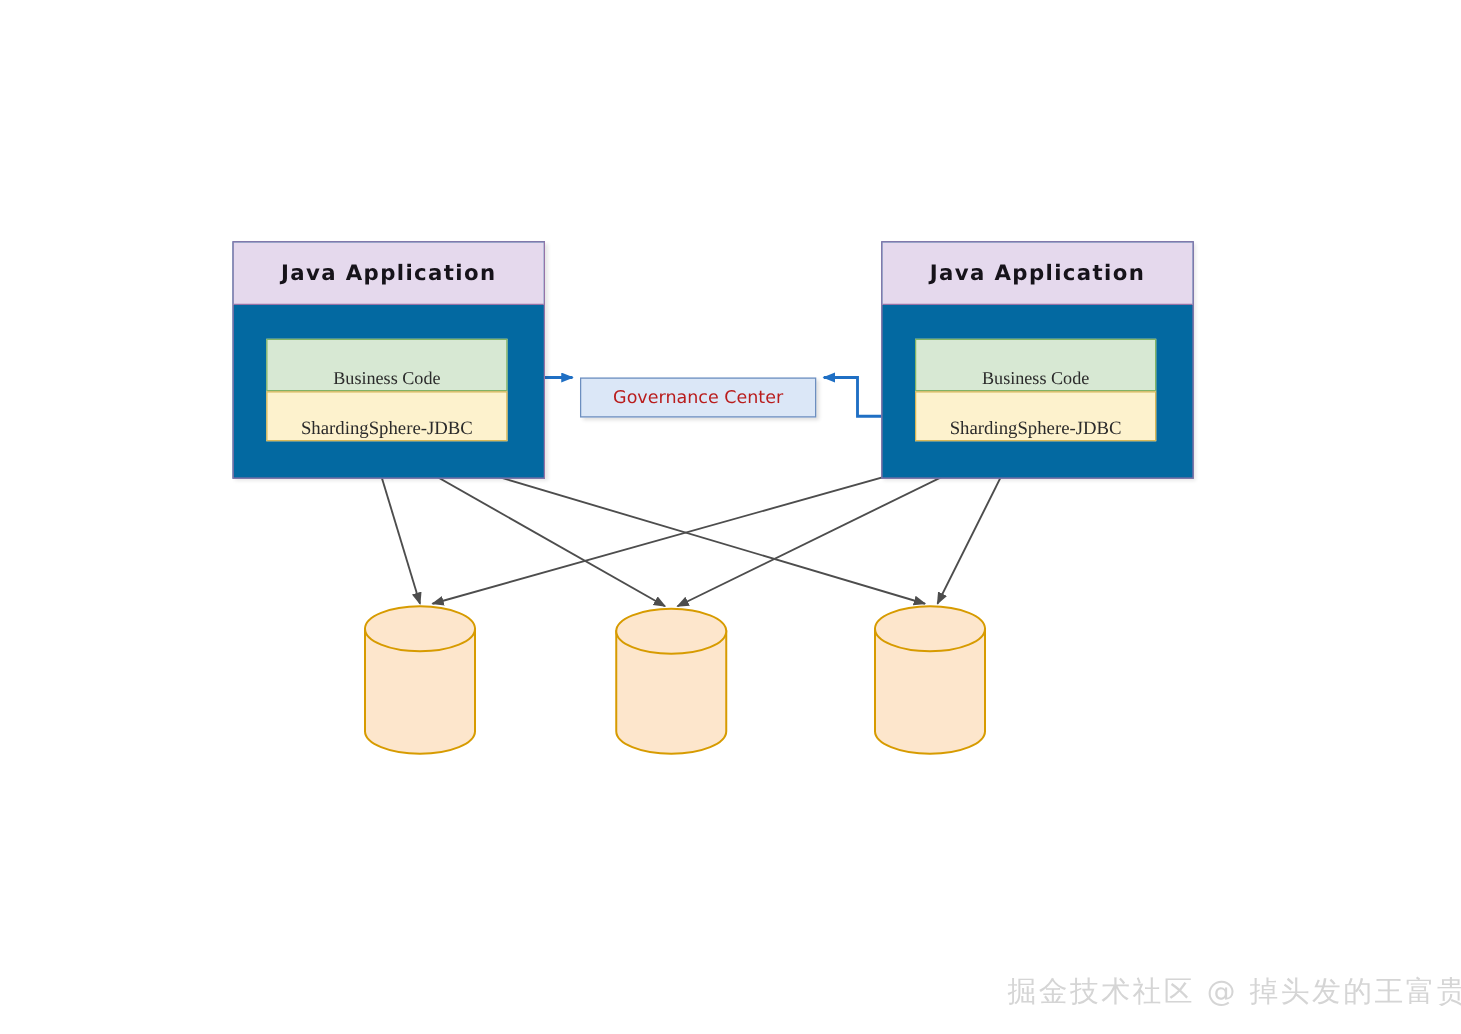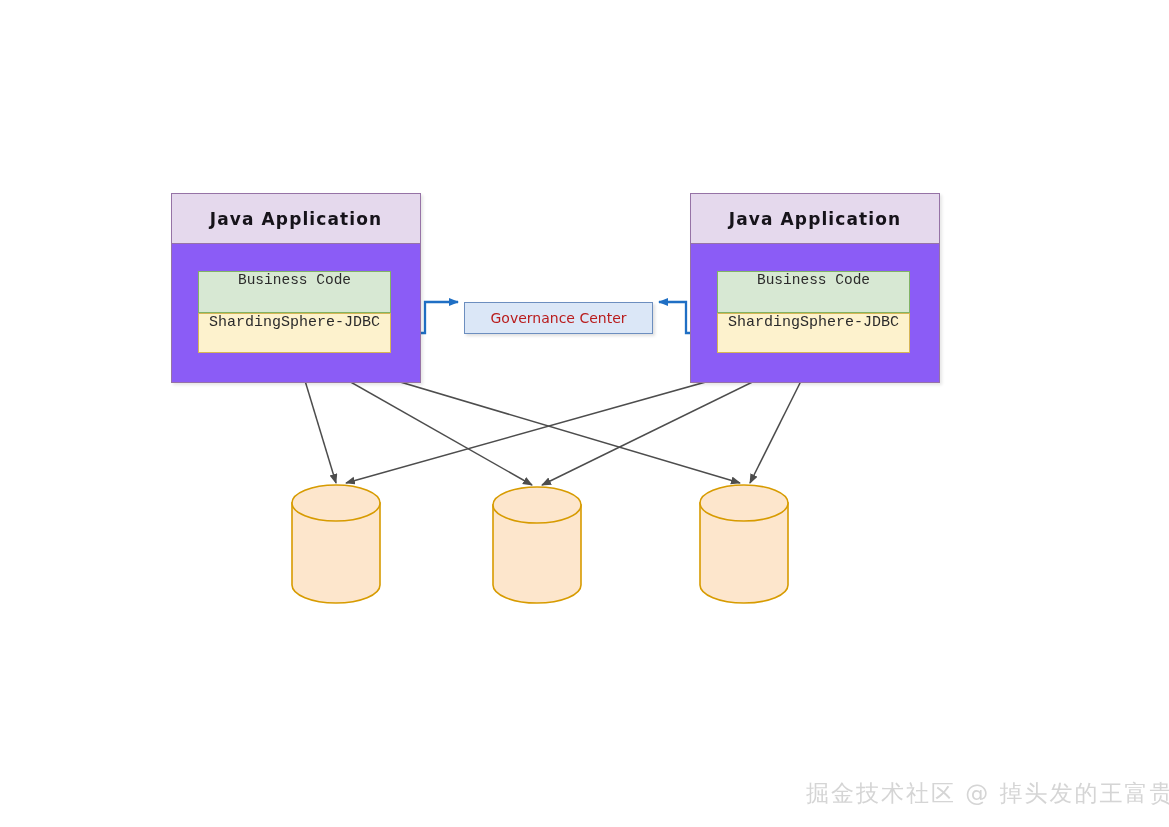--- a/index.html
+++ b/index.html
@@ -25,22 +25,23 @@
     left: 0; top: 0;
     width: 1169px;
     height: 827px;
     pointer-events: none;
   }
   
   .app-box {
     position: absolute;
     box-sizing: border-box;
     border: 1.3px solid #9673a6;
-    background: #8b5cf6;
+    background: #0369a1;
     box-shadow: 2px 2px 3px rgba(0,0,0,0.10);
+    margin-left: 15px;
   }
   .app-header {
     position: absolute;
     left: 0;
     top: 0;
     right: 0;
     height: 50px;
     box-sizing: border-box;
     background: #e5d9ed;
     border-bottom: 1.3px solid #9673a6;
@@ -52,25 +53,25 @@
     font-family: "DejaVu Sans", sans-serif;
     font-weight: bold;
     font-size: 17px;
     letter-spacing: 1.1px;
     color: #16131a;
   }
   .inner-box {
     position: absolute;
     box-sizing: border-box;
     display: flex;
-    align-items: flex-start;
+    align-items: flex-end;
     justify-content: center;
     font-size: 14.5px;
     color: #2b2b2b;
-    font-family: Liberation Mono, monospace;
+    font-family: Liberation Serif, serif;
   }
   .biz-box {
     background: #d7e8d3;
     border: 1.2px solid #82b366;
   }
   .ss-box {
     background: #fdf2cd;
     border: 1.2px solid #d6b656;
     font-size: 15px;
   }

